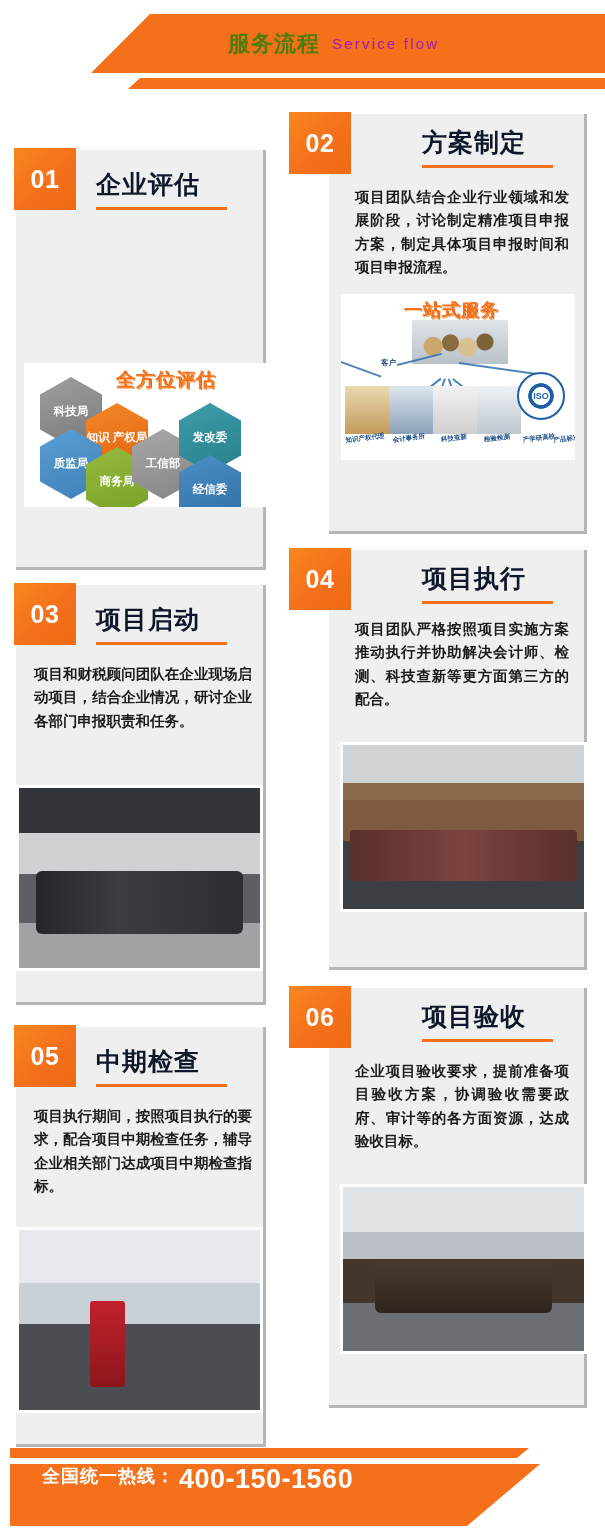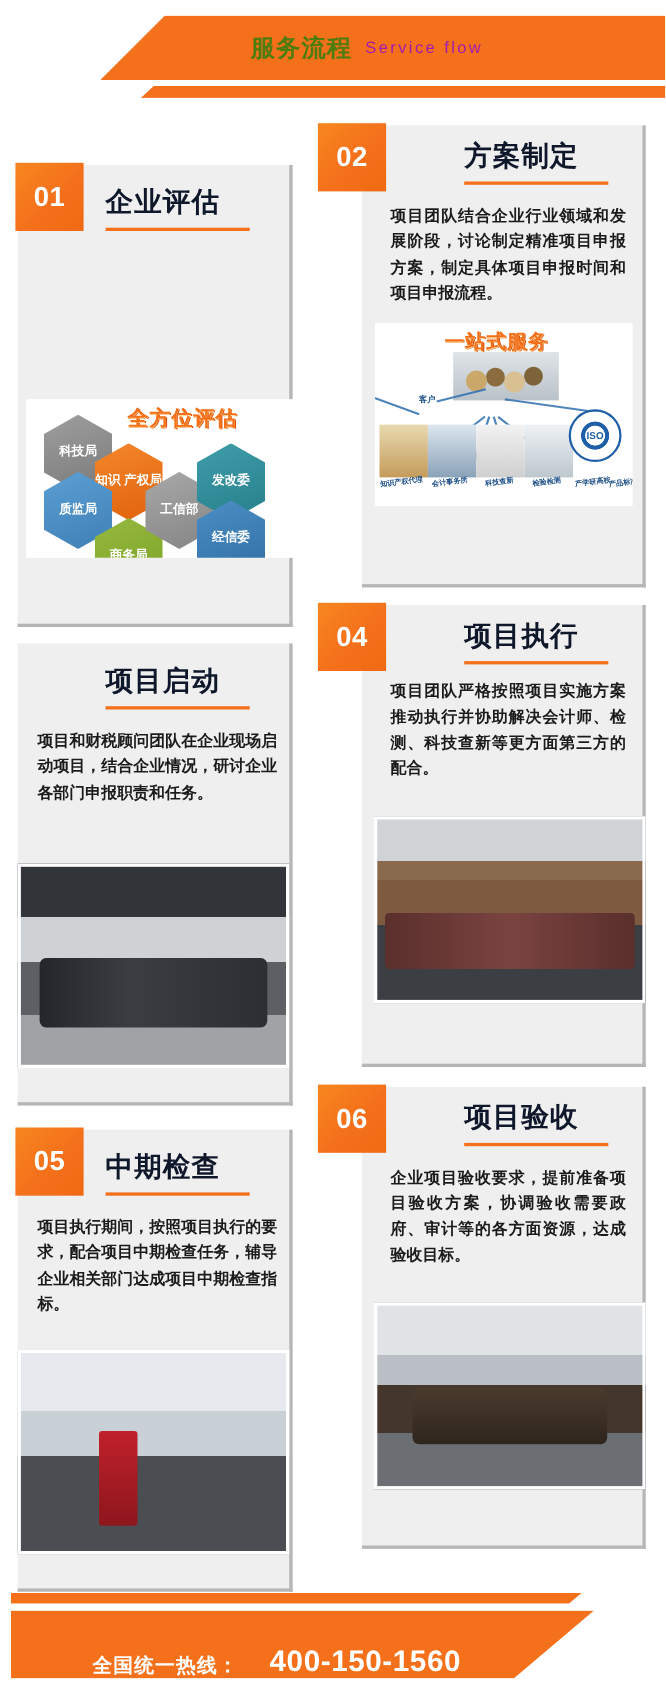--- a/index.html
+++ b/index.html
@@ -132,21 +132,21 @@
     width:62px;height:70px;
     clip-path:polygon(50% 0%,100% 25%,100% 75%,50% 100%,0% 75%,0% 25%);
     display:flex;align-items:center;justify-content:center;
     color:#ffffff;font-size:11.5px;font-weight:bold;
     text-align:center;line-height:1.15;
     letter-spacing:0px;
   }
   .hex.h1{left:16px; top:14px; background:linear-gradient(160deg,#9e9e9e,#7a7a7a);}
   .hex.h2{left:62px; top:40px; background:linear-gradient(160deg,#f5872a,#e0620c);}
   .hex.h3{left:16px; top:66px; background:linear-gradient(160deg,#5b9fd4,#3f80b6);}
-  .hex.h4{left:62px; top:108px; background:linear-gradient(160deg,#96b93e,#78a125); font-size:11.5px;}
+  .hex.h4{left:62px; top:84px; background:linear-gradient(160deg,#96b93e,#78a125); font-size:11.5px;}
   .hex.h5{left:108px;top:66px; background:linear-gradient(160deg,#a8a8a8,#858585);}
   .hex.h6{left:155px;top:40px; background:linear-gradient(160deg,#3e9ca8,#26808c);}
   .hex.h7{left:155px;top:92px; background:linear-gradient(160deg,#4c8fc4,#2f6ea6);}
 
   
   .oss{position:absolute;inset:0;background:#ffffff;}
   .oss-title{
     position:absolute;left:63px;top:4px;
     font-size:18px;font-weight:bold;color:#f4701b;
     letter-spacing:1px;
@@ -242,21 +242,21 @@
     background:#f4701b;
     clip-path:polygon(0 0, 519px 0, 507px 10px, 0 10px);
   }
   .footer-band{
     position:absolute;left:10px;top:58px;width:595px;height:62px;
     background:#f4701b;
     clip-path:polygon(0 0, 530px 0, 457px 62px, 0 62px);
   }
   .footer-text-wrap{
     position:absolute;left:10px;top:58px;width:595px;height:62px;
-    display:flex;align-items:flex-end;padding-left:74px;box-sizing:border-box;gap:24px;
+    display:flex;align-items:flex-start;padding-left:32px;box-sizing:border-box;
   }
   .footer-label{
     color:#ffffff;font-size:18px;font-weight:bold;letter-spacing:1px;
   }
   .footer-phone{
     color:#ffffff;font-size:27px;font-weight:bold;letter-spacing:0.5px;
     margin-left:4px;
   }
 </style>
 </head>
@@ -325,20 +325,21 @@
         <div class="oss-cap" style="left:42px;">会计事务所</div>
         <div class="oss-cap" style="left:87px;">科技查新</div>
         <div class="oss-cap" style="left:130px;">检验检测</div>
         <div class="oss-cap" style="left:172px;">产学研高校</div>
         <div class="oss-cap" style="left:206px;">产品标准研发</div>
       </div>
     </div>
   </div>
 
   <div class="card c3">
+    <div class="badge">03</div>
     <div class="card-title">项目启动</div>
     <div class="card-title-rule"></div>
     <div class="card-body">项目和财税顾问团队在企业现场启动项目，结合企业情况，研讨企业各部门申报职责和任务。</div>
     <div class="media">
       <div class="photo meeting-room"></div>
       <div class="photo-inner-frame"></div>
     </div>
   </div>
 
   <div class="card c4">

